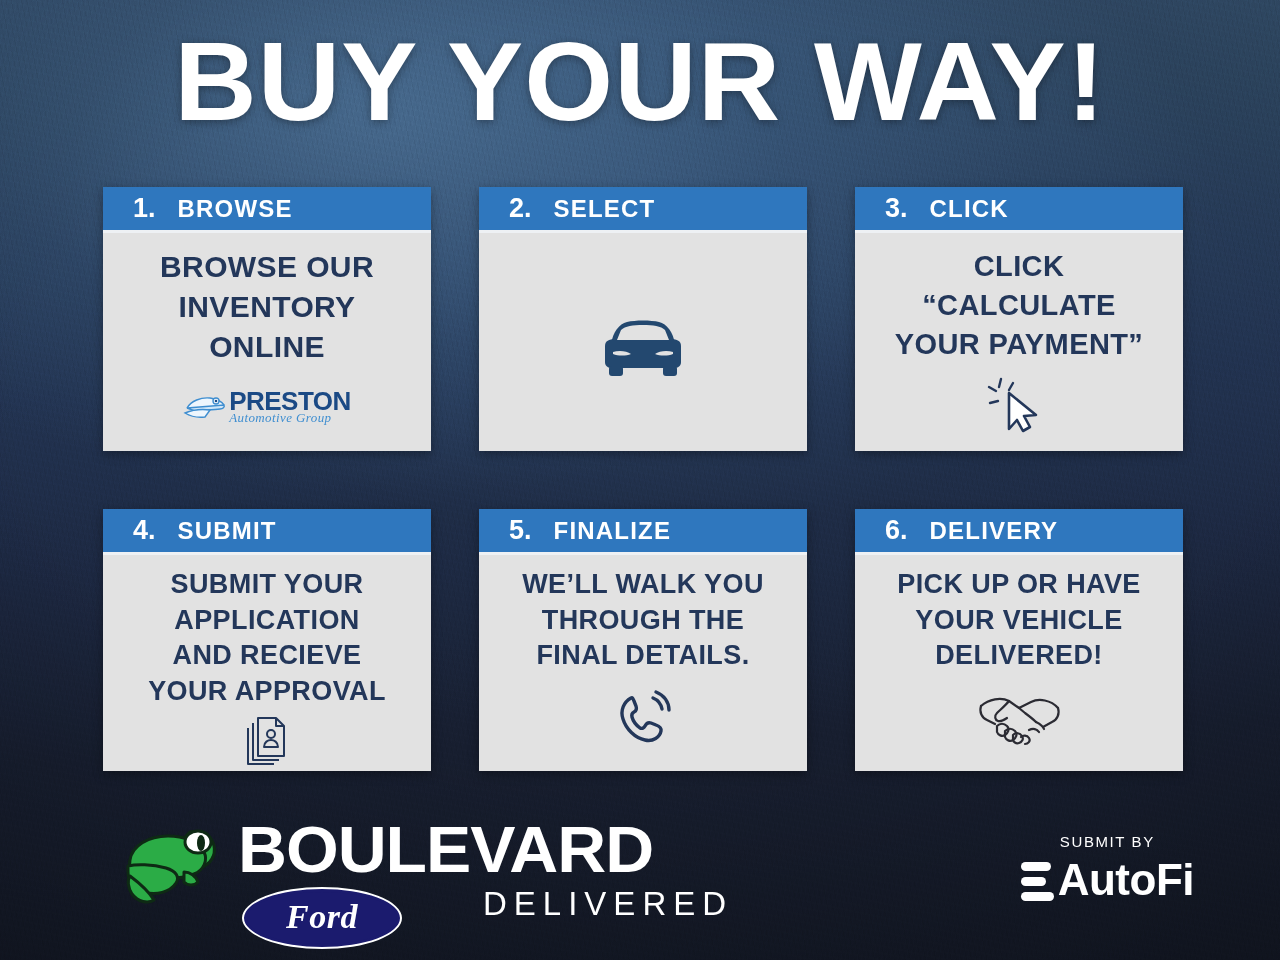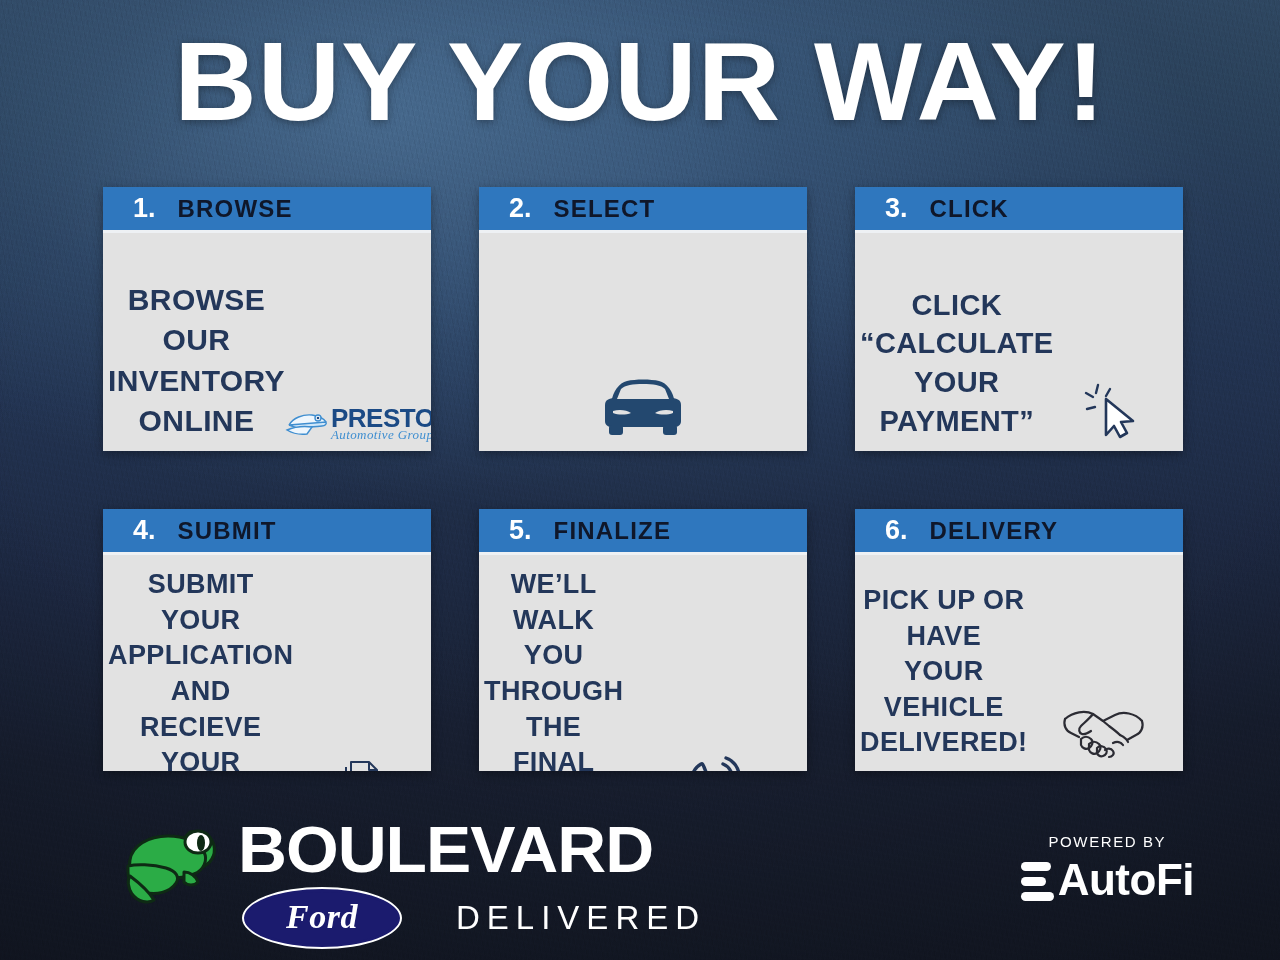--- a/index.html
+++ b/index.html
@@ -100,35 +100,35 @@
   }
   .card-num {
     color: #ffffff;
     font-family: "Liberation Sans Narrow", "Liberation Sans", sans-serif;
     font-weight: bold;
     font-size: 27px;
     line-height: 1;
     margin-right: 22px;
   }
   .card-title {
-    color: #0f172a;
+    color: #ffffff;
     font-family: "Liberation Sans Narrow", "Liberation Sans", sans-serif;
     font-weight: bold;
     font-size: 24px;
     letter-spacing: 1.2px;
     line-height: 1;
     text-align: right;
   }
 
   .card-body {
     flex: 1 1 auto;
     display: flex;
-    flex-direction: row;
-    align-items: flex-end;
-    padding: 14px 5px 10px;
+    flex-direction: column;
+    align-items: center;
+    padding: 14px 12px 10px;
   }
   .card-text {
     color: #23375a;
     font-family: "Liberation Sans Narrow", "Liberation Sans", sans-serif;
     font-weight: bold;
     font-size: 29px;
     line-height: 1.34;
     text-align: center;
     letter-spacing: 0.4px;
     white-space: pre-line;
@@ -188,22 +188,21 @@
     font-family: "Liberation Sans Narrow", "Liberation Sans", sans-serif;
     font-weight: bold;
     font-size: 64px;
     line-height: 0.95;
     letter-spacing: -1px;
     transform: scaleX(1.06);
     transform-origin: left center;
   }
   .boulevard-row2 {
     display: flex;
-    align-items: center;
-    gap: 54px;
+    gap: 81px;
     margin-top: 6px;
     padding-left: 4px;
   }
   .ford-oval {
     width: 160px;
     height: 62px;
     border-radius: 50%;
     background: #1b1b6e;
     border: 2px solid #ffffff;
     box-shadow: inset 0 0 0 3px #1b1b6e;
@@ -453,21 +452,21 @@
         <div class="boulevard-row2">
           <div class="ford-oval">
             <span class="ford-script">Ford</span>
           </div>
           <div class="millsboro">DELIVERED</div>
         </div>
       </div>
     </div>
 
     <div class="autofi-block">
-      <div class="powered-by">POWERED BY</div>
+      <div class="powered-by">SUBMIT BY</div>
       <div class="autofi-logo">
         <div class="autofi-mark">
           <i></i>
             <i></i>
             <i></i>
         </div>
         <div class="autofi-word">AutoFi</div>
       </div>
     </div>
 

